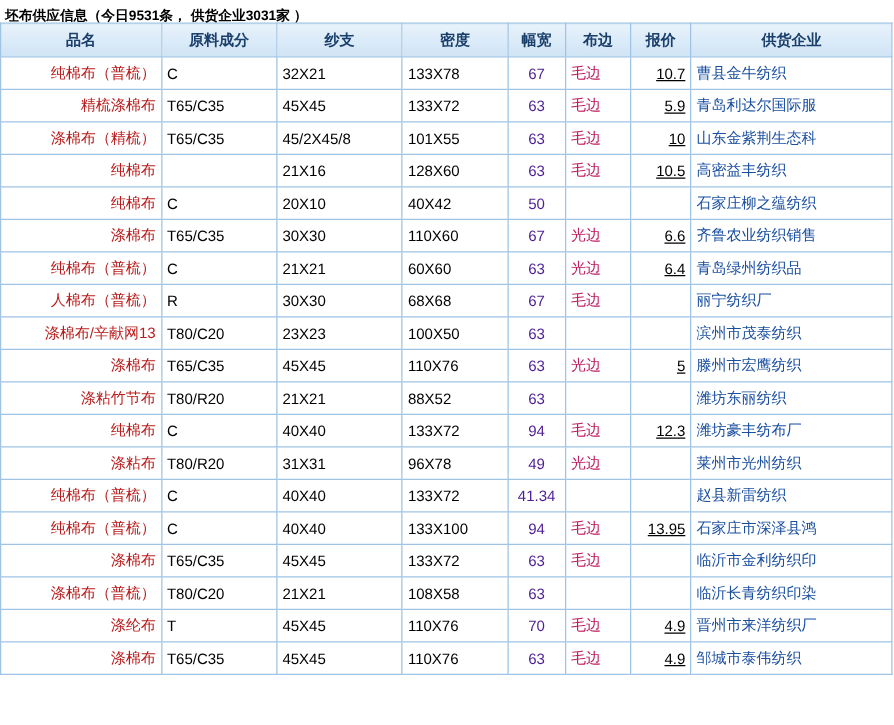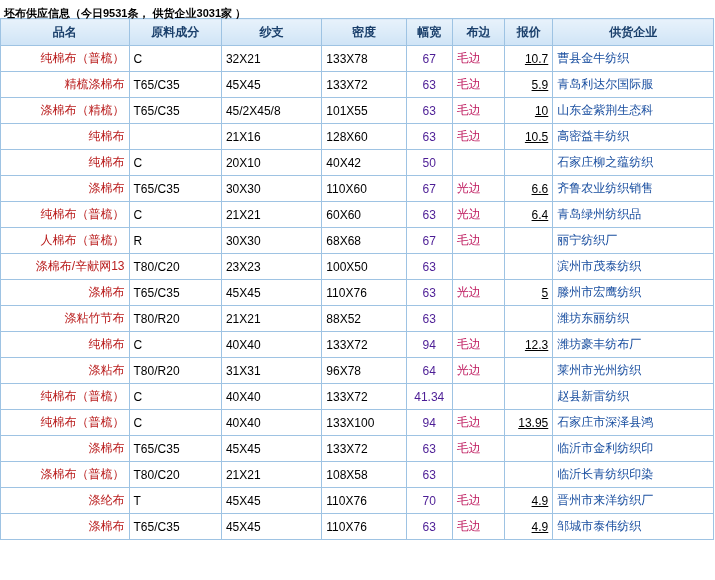--- a/index.html
+++ b/index.html
@@ -225,21 +225,21 @@
           <td class="c-width">94</td>
           <td class="c-edge">毛边</td>
           <td class="c-price">12.3</td>
           <td class="c-supp">潍坊豪丰纺布厂</td>
         </tr>
         <tr class="row">
           <td class="c-name">涤粘布</td>
           <td class="c-mat">T80/R20</td>
           <td class="c-yarn">31X31</td>
           <td class="c-den">96X78</td>
-          <td class="c-width">64</td>
+          <td class="c-width">49</td>
           <td class="c-edge">光边</td>
           <td class="c-price"></td>
           <td class="c-supp">莱州市光州纺织</td>
         </tr>
         <tr class="row">
           <td class="c-name">纯棉布（普梳）</td>
           <td class="c-mat">C</td>
           <td class="c-yarn">40X40</td>
           <td class="c-den">133X72</td>
           <td class="c-width">41.34</td>

